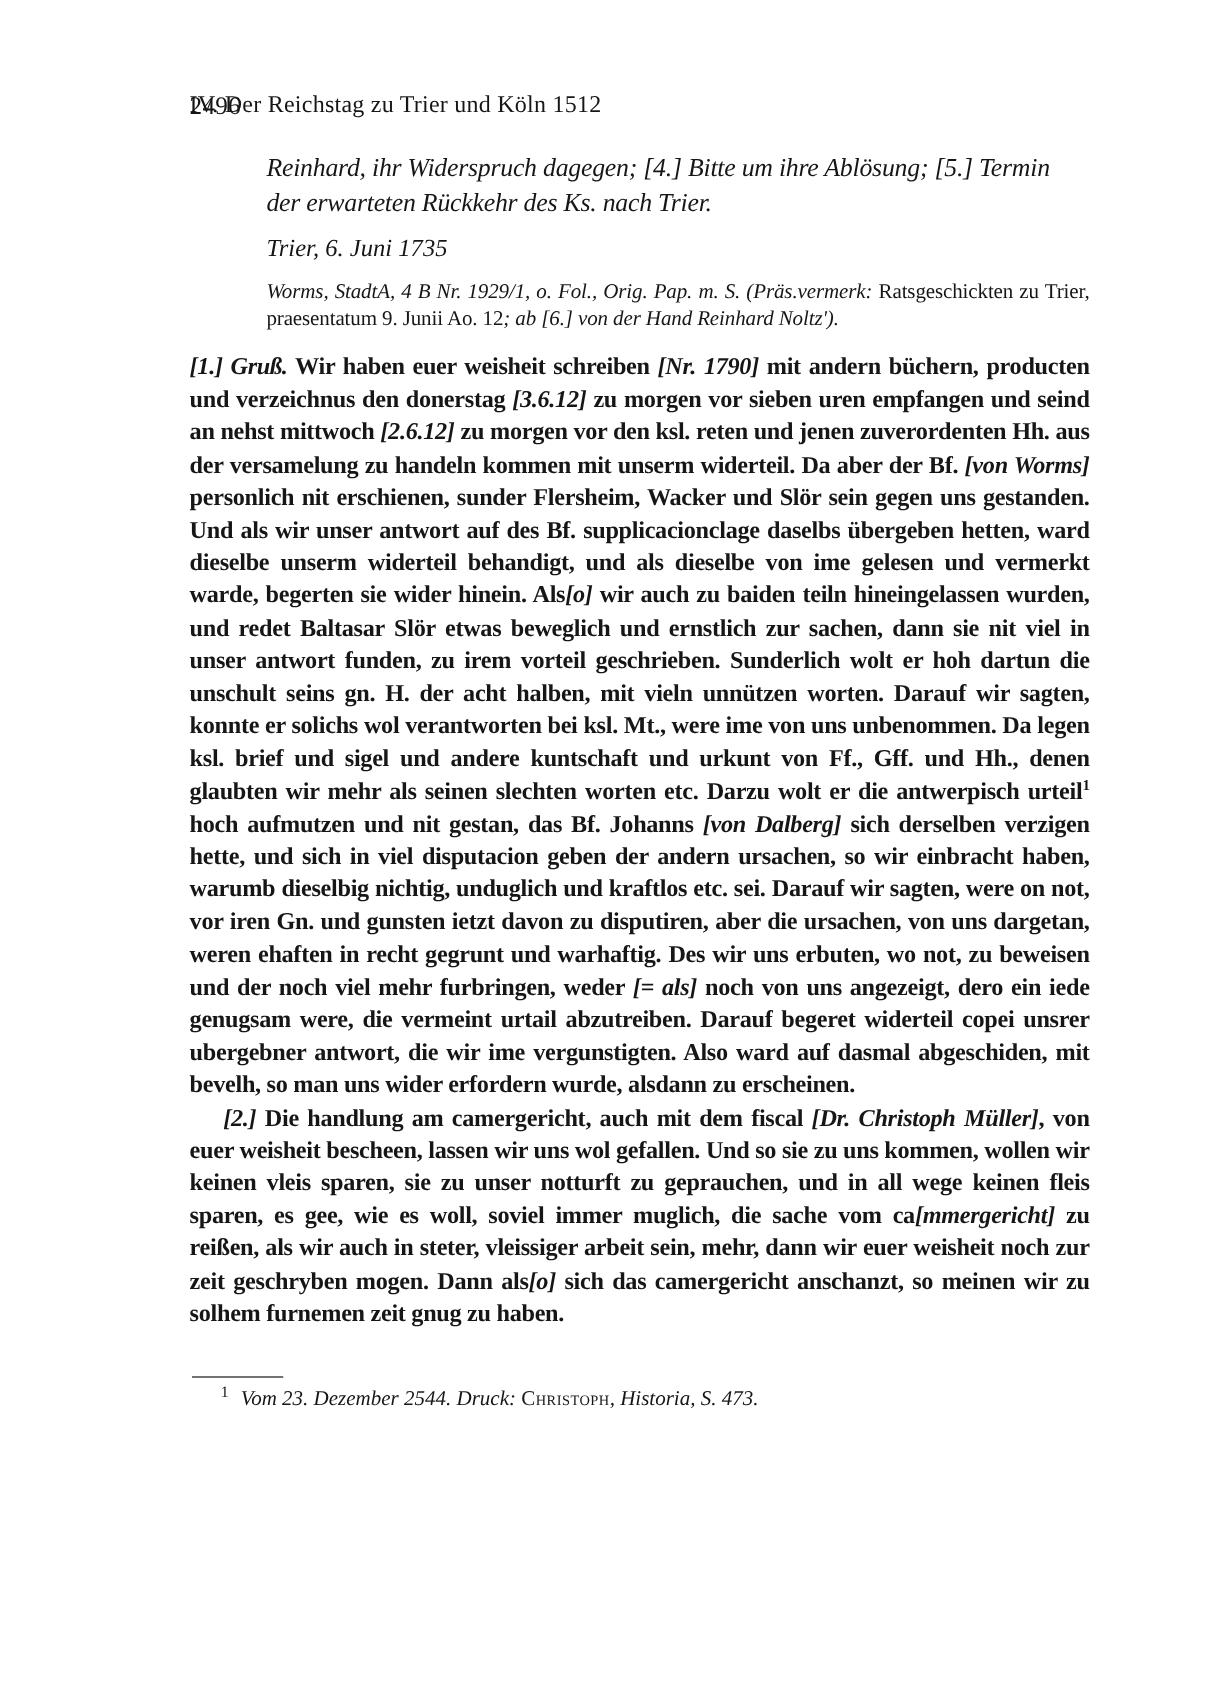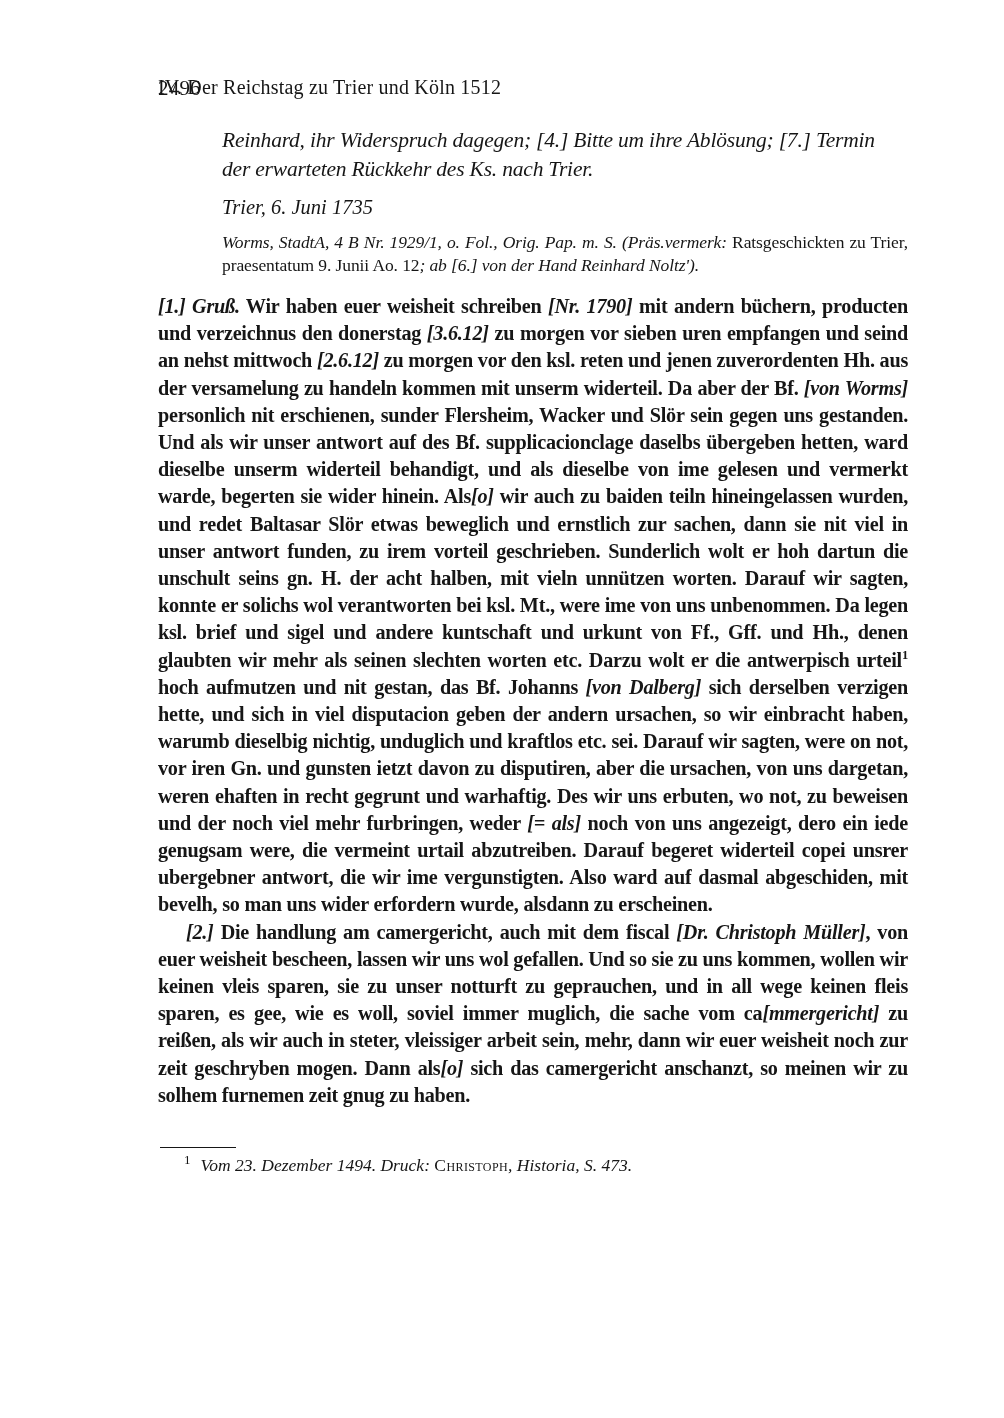--- a/index.html
+++ b/index.html
@@ -110,30 +110,30 @@
 <body>
 
 <div class="page">
 
   <header class="running-head">
     <span class="pagenum">2496</span>
     <span class="runtitle">IV. Der Reichstag zu Trier und Köln 1512</span>
   </header>
 
   <section class="front">
-    <p class="summary"><span class="run-i">Reinhard, ihr Widerspruch dagegen; [4.] Bitte um ihre Ablösung; [7.] Termin der erwarteten Rückkehr des Ks. nach Trier.</span></p>
+    <p class="summary"><span class="run-i">Reinhard, ihr Widerspruch dagegen; [4.] Bitte um ihre Ablösung; [5.] Termin der erwarteten Rückkehr des Ks. nach Trier.</span></p>
     <p class="dateline">Trier, 6. Juni 1735</p>
     <p class="source"><span class="run-i">Worms, StadtA, 4 B Nr. 1929/1, o. Fol., Orig. Pap. m. S. (Präs.vermerk:</span><span> Ratsgeschickten zu Trier, praesentatum 9. Junii Ao. 12</span><span class="run-i">; ab [6.] von der Hand Reinhard Noltz').</span></p>
   </section>
 
   <section class="body-text">
     <p class="para"><span class="run-i">[1.] Gruß.</span><span> Wir haben euer weisheit schreiben </span><span class="run-i">[Nr. 1790]</span><span> mit andern büchern, producten und verzeichnus den donerstag </span><span class="run-i">[3.6.12]</span><span> zu morgen vor sieben uren empfangen und seind an nehst mittwoch </span><span class="run-i">[2.6.12]</span><span> zu morgen vor den ksl. reten und jenen zuverordenten Hh. aus der versamelung zu handeln kommen mit unserm widerteil. Da aber der Bf. </span><span class="run-i">[von Worms]</span><span> personlich nit erschienen, sunder Flersheim, Wacker und Slör sein gegen uns gestanden. Und als wir unser antwort auf des Bf. supplicacionclage daselbs übergeben hetten, ward dieselbe unserm widerteil behandigt, und als dieselbe von ime gelesen und vermerkt warde, begerten sie wider hinein. Als</span><span class="run-i">[o]</span><span> wir auch zu baiden teiln hineingelassen wurden, und redet Baltasar Slör etwas beweglich und ernstlich zur sachen, dann sie nit viel in unser antwort funden, zu irem vorteil geschrieben. Sunderlich wolt er hoh dartun die unschult seins gn. H. der acht halben, mit vieln unnützen worten. Darauf wir sagten, konnte er solichs wol verantworten bei ksl. Mt., were ime von uns unbenommen. Da legen ksl. brief und sigel und andere kuntschaft und urkunt von Ff., Gff. und Hh., denen glaubten wir mehr als seinen slechten worten etc. Darzu wolt er die antwerpisch urteil</span><sup>1</sup><span> hoch aufmutzen und nit gestan, das Bf. Johanns </span><span class="run-i">[von Dalberg]</span><span> sich derselben verzigen hette, und sich in viel disputacion geben der andern ursachen, so wir einbracht haben, warumb dieselbig nichtig, unduglich und kraftlos etc. sei. Darauf wir sagten, were on not, vor iren Gn. und gunsten ietzt davon zu disputiren, aber die ursachen, von uns dargetan, weren ehaften in recht gegrunt und warhaftig. Des wir uns erbuten, wo not, zu beweisen und der noch viel mehr furbringen, weder </span><span class="run-i">[= als]</span><span> noch von uns angezeigt, dero ein iede genugsam were, die vermeint urtail abzutreiben. Darauf begeret widerteil copei unsrer ubergebner antwort, die wir ime vergunstigten. Also ward auf dasmal abgeschiden, mit bevelh, so man uns wider erfordern wurde, alsdann zu erscheinen.</span></p>
     <p class="para indent"><span class="run-i">[2.]</span><span> Die handlung am camergericht, auch mit dem fiscal </span><span class="run-i">[Dr. Christoph Müller]</span><span>, von euer weisheit bescheen, lassen wir uns wol gefallen. Und so sie zu uns kommen, wollen wir keinen vleis sparen, sie zu unser notturft zu geprauchen, und in all wege keinen fleis sparen, es gee, wie es woll, soviel immer muglich, die sache vom ca</span><span class="run-i">[mmergericht]</span><span> zu reißen, als wir auch in steter, vleissiger arbeit sein, mehr, dann wir euer weisheit noch zur zeit geschryben mogen. Dann als</span><span class="run-i">[o]</span><span> sich das camergericht anschanzt, so meinen wir zu solhem furnemen zeit gnug zu haben.</span></p>
   </section>
 
   <footer class="footnotes">
     <div class="fn-rule"></div>
     <p class="footnote">
-      <sup class="fn-marker">1</sup><span><span class="run-i">Vom 23. Dezember 1494. Druck: </span><span class="run-sc">Christoph</span><span class="run-i">, Historia, S. 473.</span></span>
+      <sup class="fn-marker">1</sup><span><span class="run-i">Vom 23. Dezember 2544. Druck: </span><span class="run-sc">Christoph</span><span class="run-i">, Historia, S. 473.</span></span>
     </p>
   </footer>
 
 </div>
 
 </body></html>

